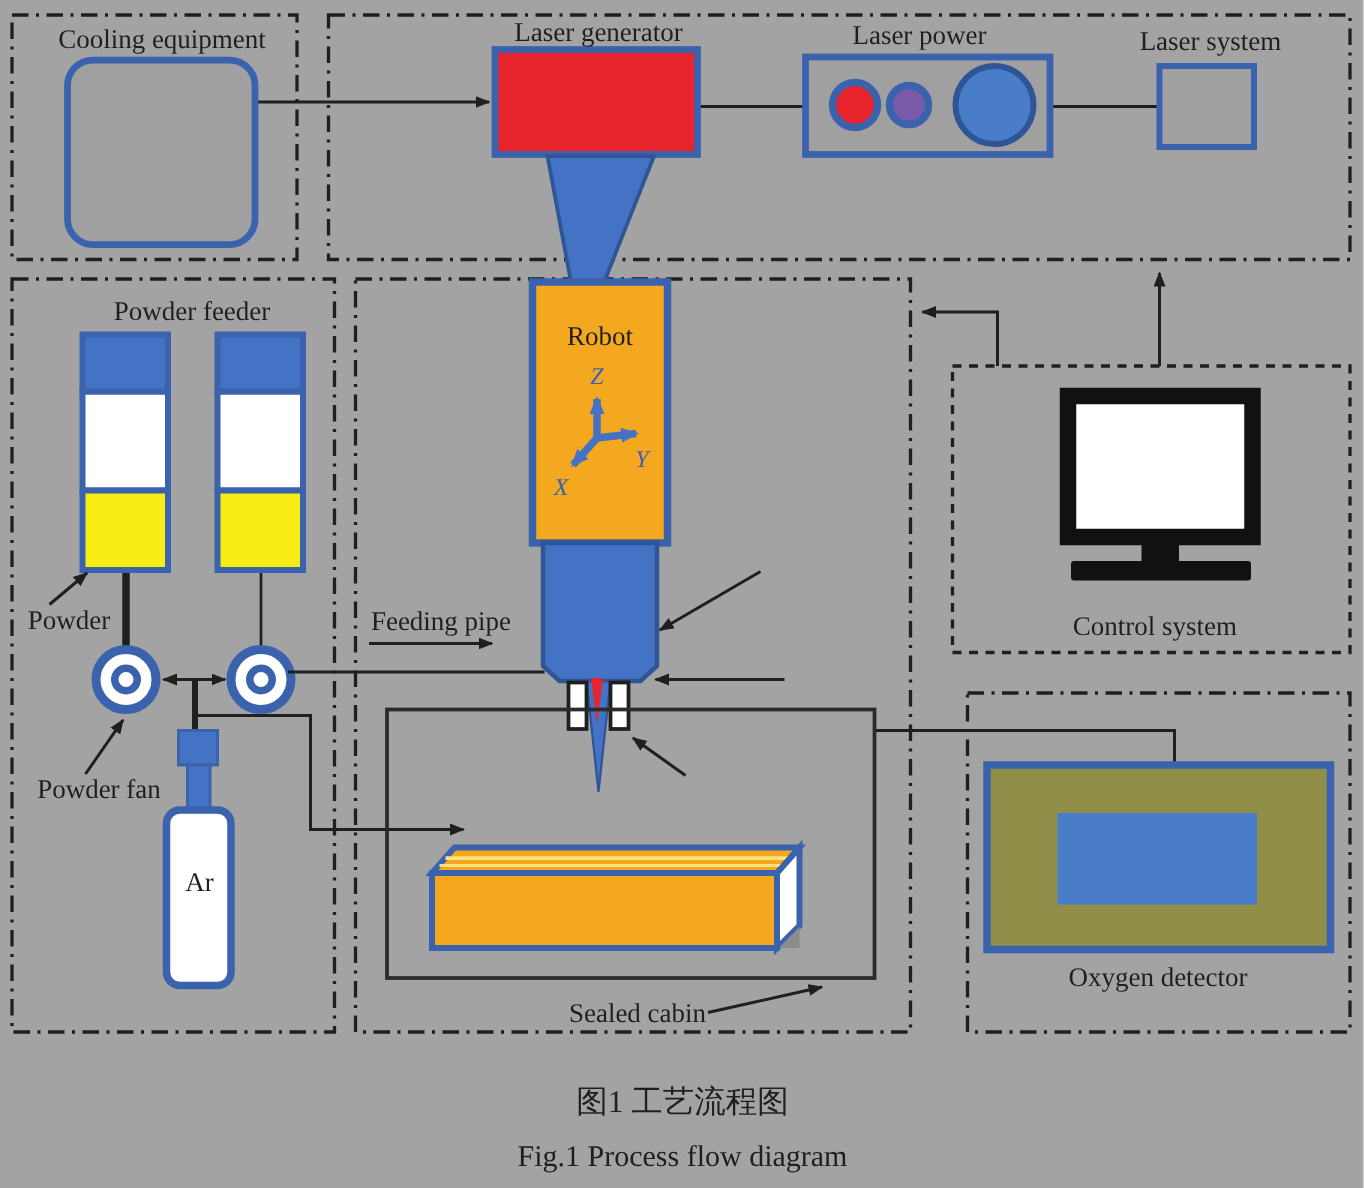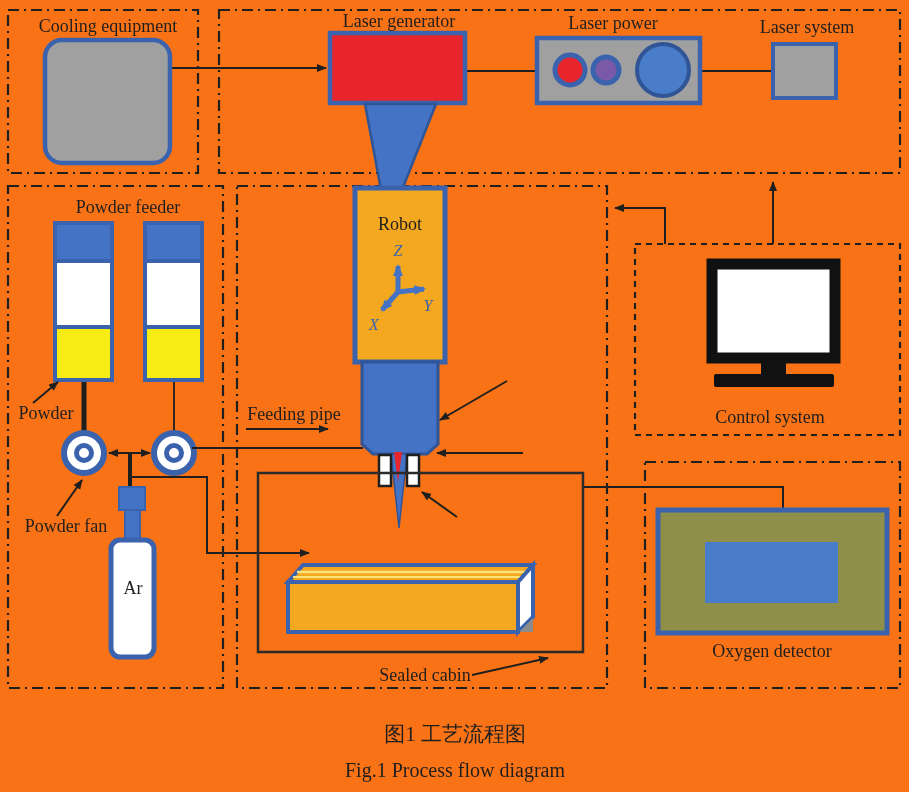--- a/index.html
+++ b/index.html
@@ -1,16 +1,16 @@
 <!DOCTYPE html>
 <html><head>
 <meta charset="utf-8">
 <style>
   html,body{margin:0;padding:0;background:#ffffff;}
-  .page{width:909px;height:792px;position:relative;background:#f97316;font-family:"Liberation Serif", serif;}
+  .page{width:909px;height:792px;position:relative;background:#a3a3a3;font-family:"Liberation Serif", serif;}
   svg text{font-family:"Liberation Serif", serif;fill:#1f1f1f;}
   svg .axis-label{fill:#3a62ad;font-style:italic;}
 </style>
 </head>
 <body>
 
 <div class="page">
 <svg width="909" height="792" viewBox="0 0 909 792" xmlns="http://www.w3.org/2000/svg">
 
   <defs>

